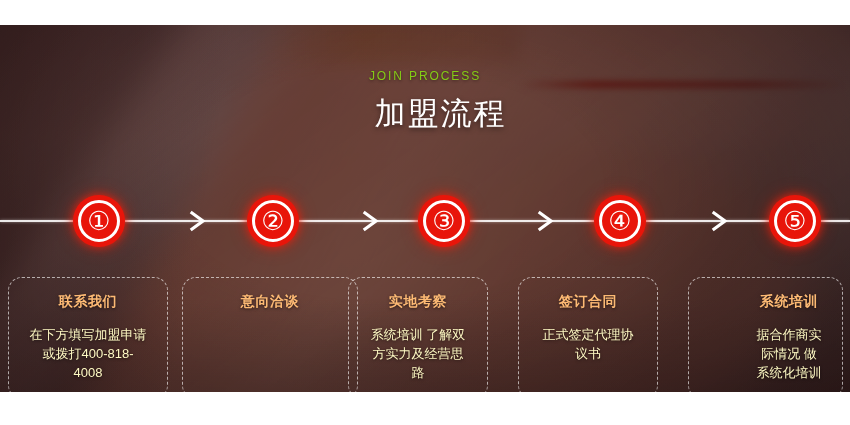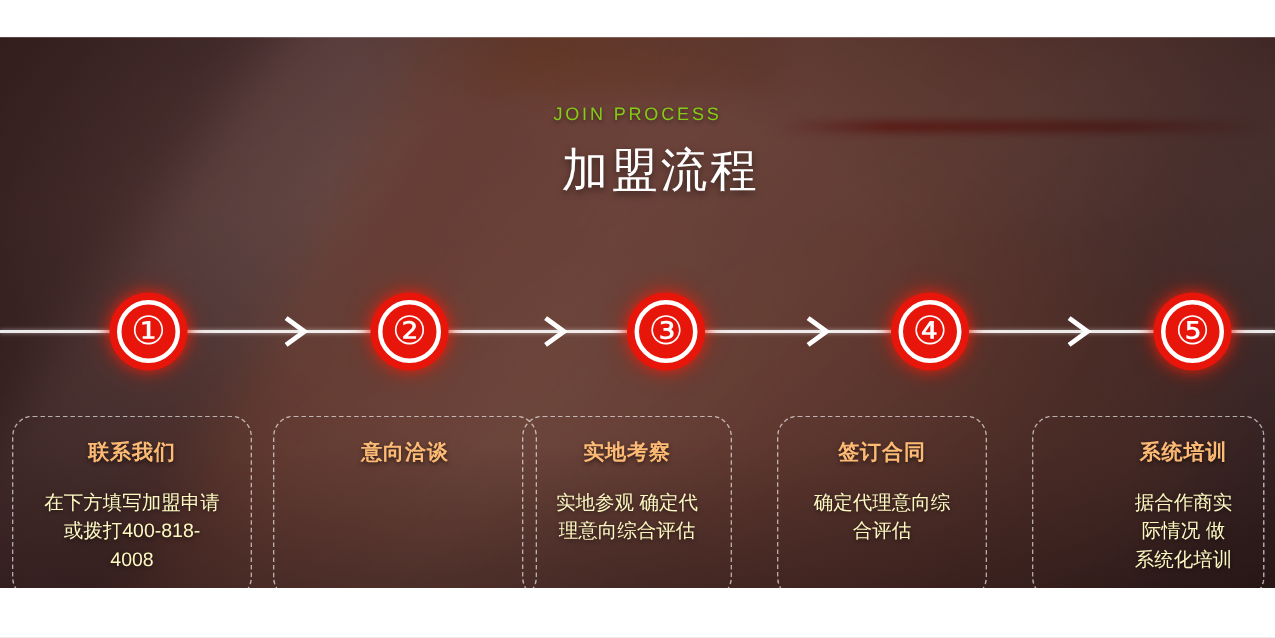--- a/index.html
+++ b/index.html
@@ -319,26 +319,26 @@
     <div class="card-title">联系我们</div>
     <div class="card-body">在下方填写加盟申请或拨打400-818-4008</div>
   </div>
 
   <div class="card" style="left: 182px; width: 176px;">
     <div class="card-title">意向洽谈</div>
   </div>
 
   <div class="card" style="left: 348px; width: 140px;">
     <div class="card-title">实地考察</div>
-    <div class="card-body">实地参观 确定代理意向综合评估</div>
+    <div class="card-body">系统培训 了解双方实力及经营思路</div>
   </div>
 
   <div class="card" style="left: 518px; width: 140px;">
     <div class="card-title">签订合同</div>
-    <div class="card-body">确定代理意向综合评估</div>
+    <div class="card-body">正式签定代理协议书</div>
   </div>
 
   <div class="card" style="left: 688px; width: 155px; padding-left: 47px;">
     <div class="card-title">系统培训</div>
     <div class="card-body">据合作商实际情况 做系统化培训</div>
   </div>
 </div>
   </div>
 
 </div>

